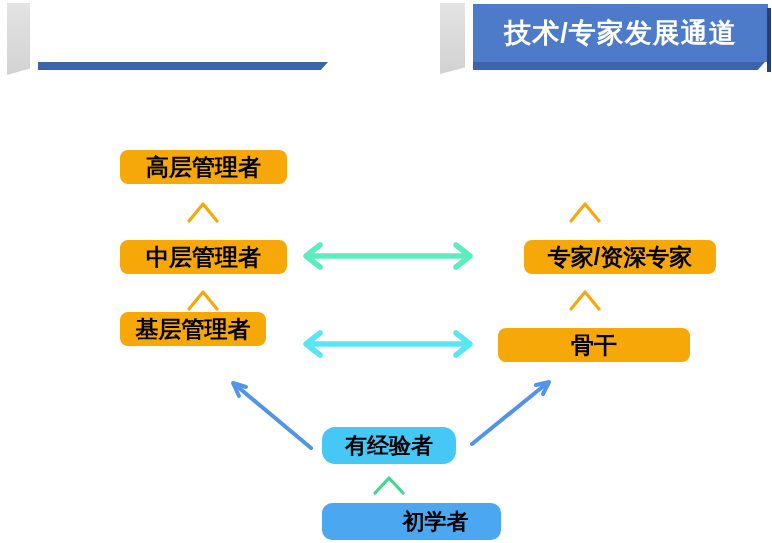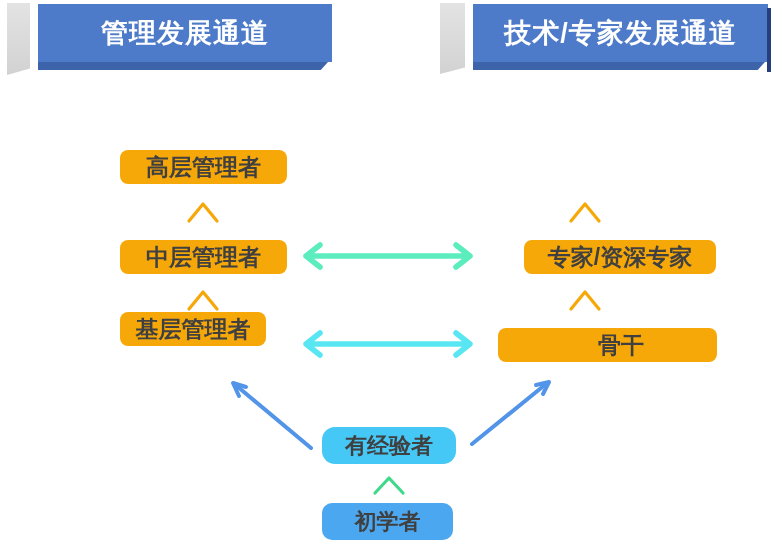--- a/index.html
+++ b/index.html
@@ -35,21 +35,21 @@
   .or-label{
     position:absolute;
     display:flex;align-items:center;justify-content:center;
     color:var(--or_blue);
     font-weight:bold;font-size:30px;
   }
   
   .level-box{
     position:absolute;
     border-radius:8px;
-    color:#404040;font-weight:bold;
+    color:#000000;font-weight:bold;
     display:flex;align-items:center;justify-content:center;
   }
   .orange{background:var(--level_orange);font-size:23px;}
   .exp{background:var(--experienced_blue);font-size:22px;border-radius:13px;}
   .beg{background:var(--beginner_blue);font-size:22px;border-radius:10px;}
   
   #overlay{position:absolute;left:0;top:0;pointer-events:none;}
   .caret-orange{stroke:var(--level_orange);}
   .caret-green{stroke:var(--caret_green);}
   .arrow-mint{stroke:var(--arrow_mint);}
@@ -60,42 +60,39 @@
   .head{fill:none;stroke-width:5.5;stroke-linecap:round;stroke-linejoin:round;}
   .dshaft{stroke-width:4;stroke-linecap:round;}
   .dhead{fill:none;stroke-width:4;stroke-linecap:round;stroke-linejoin:round;}
 </style>
 </head>
 <body>
 
 <div id="canvas">
 
   <div class="ribbon-tail" style="left:7px;top:3px;width:23px;height:72px;"></div>
-  <div class="banner-face" style="left:38px;top:4px;width:294px;height:58px;">
-    <span>管理发展通道</span>
-  </div>
   <div class="banner-shadow" style="left:38px;top:62px;width:290px;height:8px;"></div>
 
 
   <div class="ribbon-tail" style="left:440px;top:3px;width:25px;height:71px;"></div>
   <div class="banner-face" style="left:473px;top:4px;width:295px;height:58px;">
     <span>技术/专家发展通道</span>
   </div>
   <div class="banner-shadow" style="left:473px;top:62px;width:292px;height:8px;"></div>
   <div class="banner-side" style="left:767px;top:8px;width:4px;height:64px;"></div>
 
   <div class="level-box orange" style="left:120px;top:150px;width:167px;height:34px;">高层管理者</div>
   <div class="level-box orange" style="left:120px;top:240px;width:167px;height:34px;">中层管理者</div>
   <div class="level-box orange" style="left:120px;top:312px;width:146px;height:34px;font-family:Liberation Mono, monospace;">基层管理者</div>
 
   <div class="level-box orange" style="left:498px;top:240px;width:192px;height:34px;margin-left:26px;">专家/资深专家</div>
-  <div class="level-box orange" style="left:498px;top:328px;width:192px;height:34px;padding-left:27px;">骨干</div>
+  <div class="level-box orange" style="left:498px;top:328px;width:192px;height:34px;">骨干</div>
 
   <div class="level-box exp" style="left:322px;top:427px;width:134px;height:37px;">有经验者</div>
-  <div class="level-box beg" style="left:322px;top:503px;width:131px;height:37px;">初学者</div>
+  <div class="level-box beg" style="left:322px;top:503px;width:131px;height:37px;padding-left:48px;">初学者</div>
 
   <svg id="overlay" width="772" height="543" viewBox="0 0 772 543">
 
     <polyline class="caret caret-orange" points="189,221 203,204 217,221"></polyline>
     <polyline class="caret caret-orange" points="189,309 203,292 217,309"></polyline>
 
     <polyline class="caret caret-orange" points="571,221 585,204 599,221"></polyline>
     <polyline class="caret caret-orange" points="571,309 585,292 599,309"></polyline>
 
     <polyline class="caret caret-green" points="375,493 389,478 403,493"></polyline>

